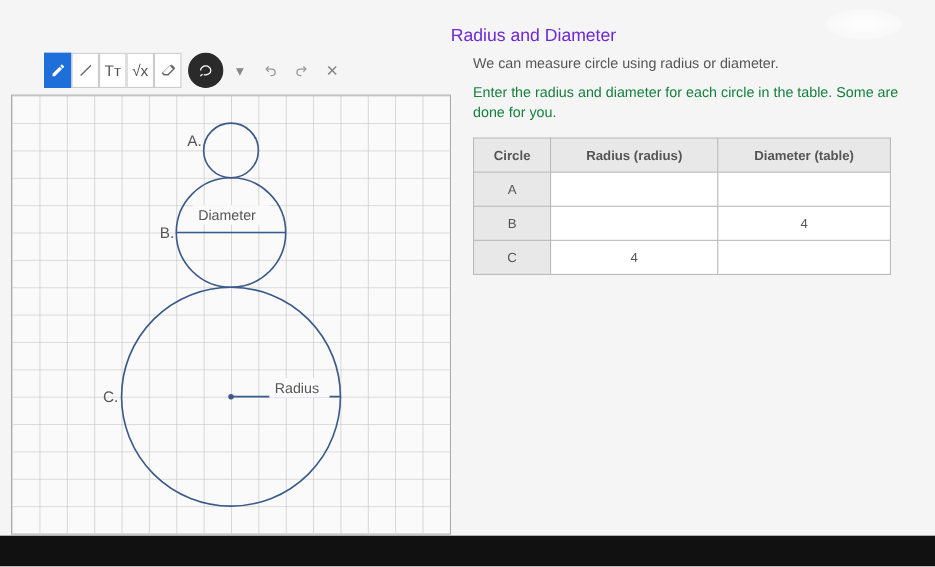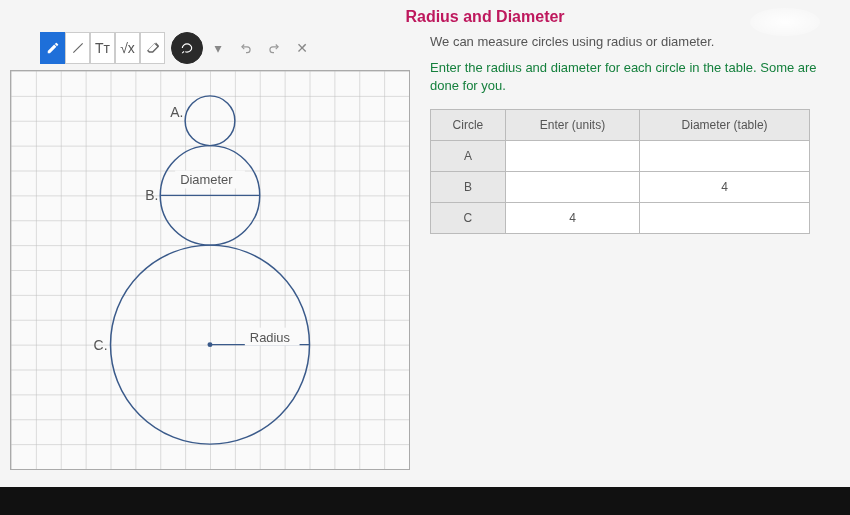--- a/index.html
+++ b/index.html
@@ -6,25 +6,24 @@
     body {
       font-family: Arial, sans-serif;
       background: #f5f5f5;
       width: 850px;
       height: 515px;
       overflow: hidden;
       position: relative;
     }
     .title {
       text-align: center;
-      padding: 8px 0 4px 0;
+      padding: 24px 0 4px 0;
       font-size: 16px;
-      color: #be185d;
+      color: #6d28d9;
       margin-left: 120px;
-      font-weight: bold;
     }
     .toolbar {
       display: flex;
       align-items: center;
       gap: 0;
       padding: 2px 0 6px 40px;
     }
     .tool-btn {
       width: 25px;
       height: 32px;
@@ -94,21 +93,21 @@
       font-size: 12px;
     }
     table.data th, table.data td {
       border: 1px solid #bbb;
       padding: 8px 6px;
       text-align: center;
       color: #555;
     }
     table.data th {
       background: #e8e8e8;
-      font-weight: normal;
+      font-weight: bold;
       margin-left: 28px;
     }
     table.data td.label-cell {
       background: #e8e8e8;
     }
     table.data td.input-cell {
       background: #fff;
     }
     .glare {
       position: absolute;
@@ -199,27 +198,27 @@
       <text x="135" y="130" font-size="14" fill="#555">B.</text>
       <text x="83" y="280" font-size="14" fill="#555">C.</text>
       <rect x="165" y="100" width="70" height="18" fill="#fafafa" stroke="none"></rect>
       <text x="170" y="114" font-size="13" fill="#555">Diameter</text>
       <rect x="235" y="258" width="55" height="18" fill="#fafafa" stroke="none"></rect>
       <text x="240" y="272" font-size="13" fill="#555">Radius</text>
     </svg>
   </div>
 
   <div class="right-panel">
-    <p class="intro">We can measure circles using radius or diameter.</p>
+    <p class="intro">We can measure circle using radius or diameter.</p>
     <p class="instruction">Enter the radius and diameter for each circle in the table. Some are done for you.</p>
     <table class="data">
       <thead>
         <tr>
           <th>Circle</th>
-          <th>Enter (units)</th>
+          <th>Radius (radius)</th>
           <th>Diameter (table)</th>
         </tr>
       </thead>
       <tbody>
         <tr>
           <td class="label-cell">A</td>
           <td class="input-cell"></td>
           <td class="input-cell"></td>
         </tr>
         <tr>

